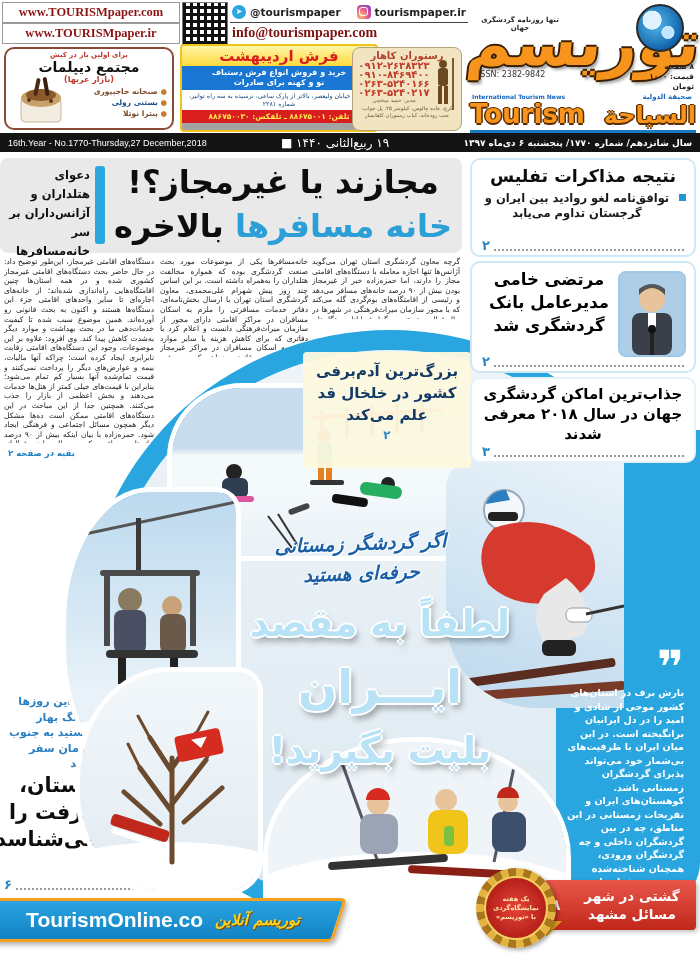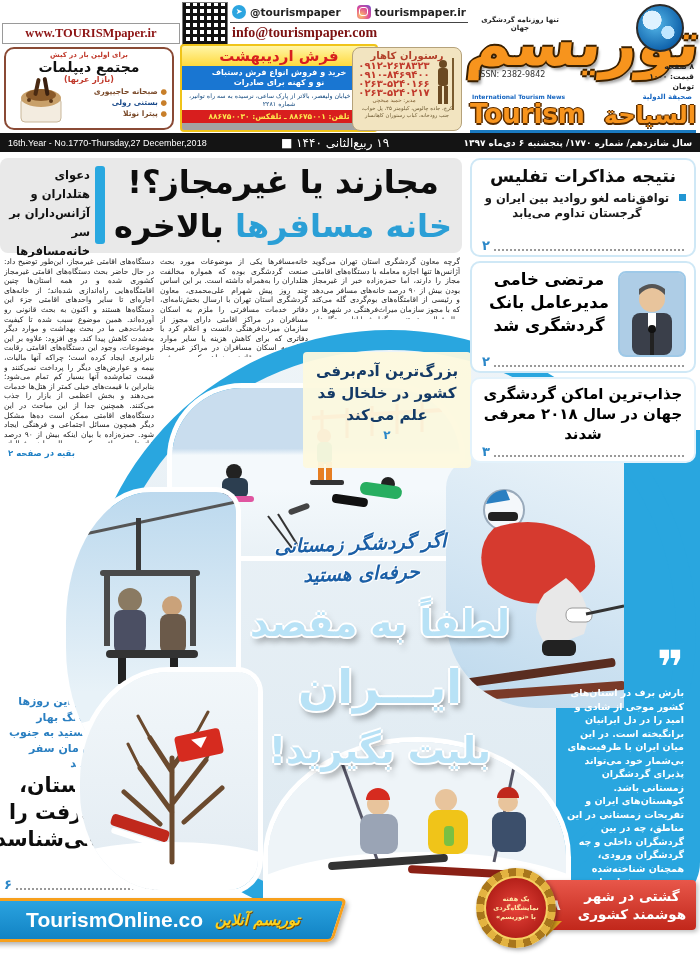--- a/index.html
+++ b/index.html
@@ -172,20 +172,21 @@
   .mash-title{flex:1;text-align:center;color:#fff;font-weight:900;font-size:13.5px;line-height:18px;}
   .mash-pg{width:24px;text-align:center;color:#fff;font-size:15px;font-weight:bold;}
   .fold{position:absolute;left:2px;bottom:-7px;width:0;height:0;border-right:16px solid transparent;
         border-top:16px solid #e0a31f;}
 </style>
 </head>
 <body>
 
 <div id="page">
 
+  <div class="url-box" id="url1">www.TOURISMpaper.com</div>
   <div class="url-box" id="url2">www.TOURISMpaper.ir</div>
   <div class="qr"></div>
 
   <div class="social-row">
     <span class="soc-item">
       <span class="tg-ic">➤</span>
       <span>@tourismpaper</span>
     </span>
     <span class="soc-item">
       <span class="ig-ic"></span>
@@ -443,18 +444,18 @@
       <span class="online-fa">توریسم آنلاین</span>
       <span class="online-en">TourismOnline.co</span>
     </div>
   </div>
 
   <div class="seal">
     <div class="seal-in">یک هفته نمایشگاه‌گردی با «توریسم»</div>
   </div>
 
   <div class="mashhad">
-    <div class="mash-title">گشتی در شهر هوشمند کشوری</div>
+    <div class="mash-title">گشتی در شهر مسائل مشهد</div>
     <div class="mash-pg">۸</div>
     <div class="fold"></div>
   </div>
 
 </div>
 
 </body></html>

